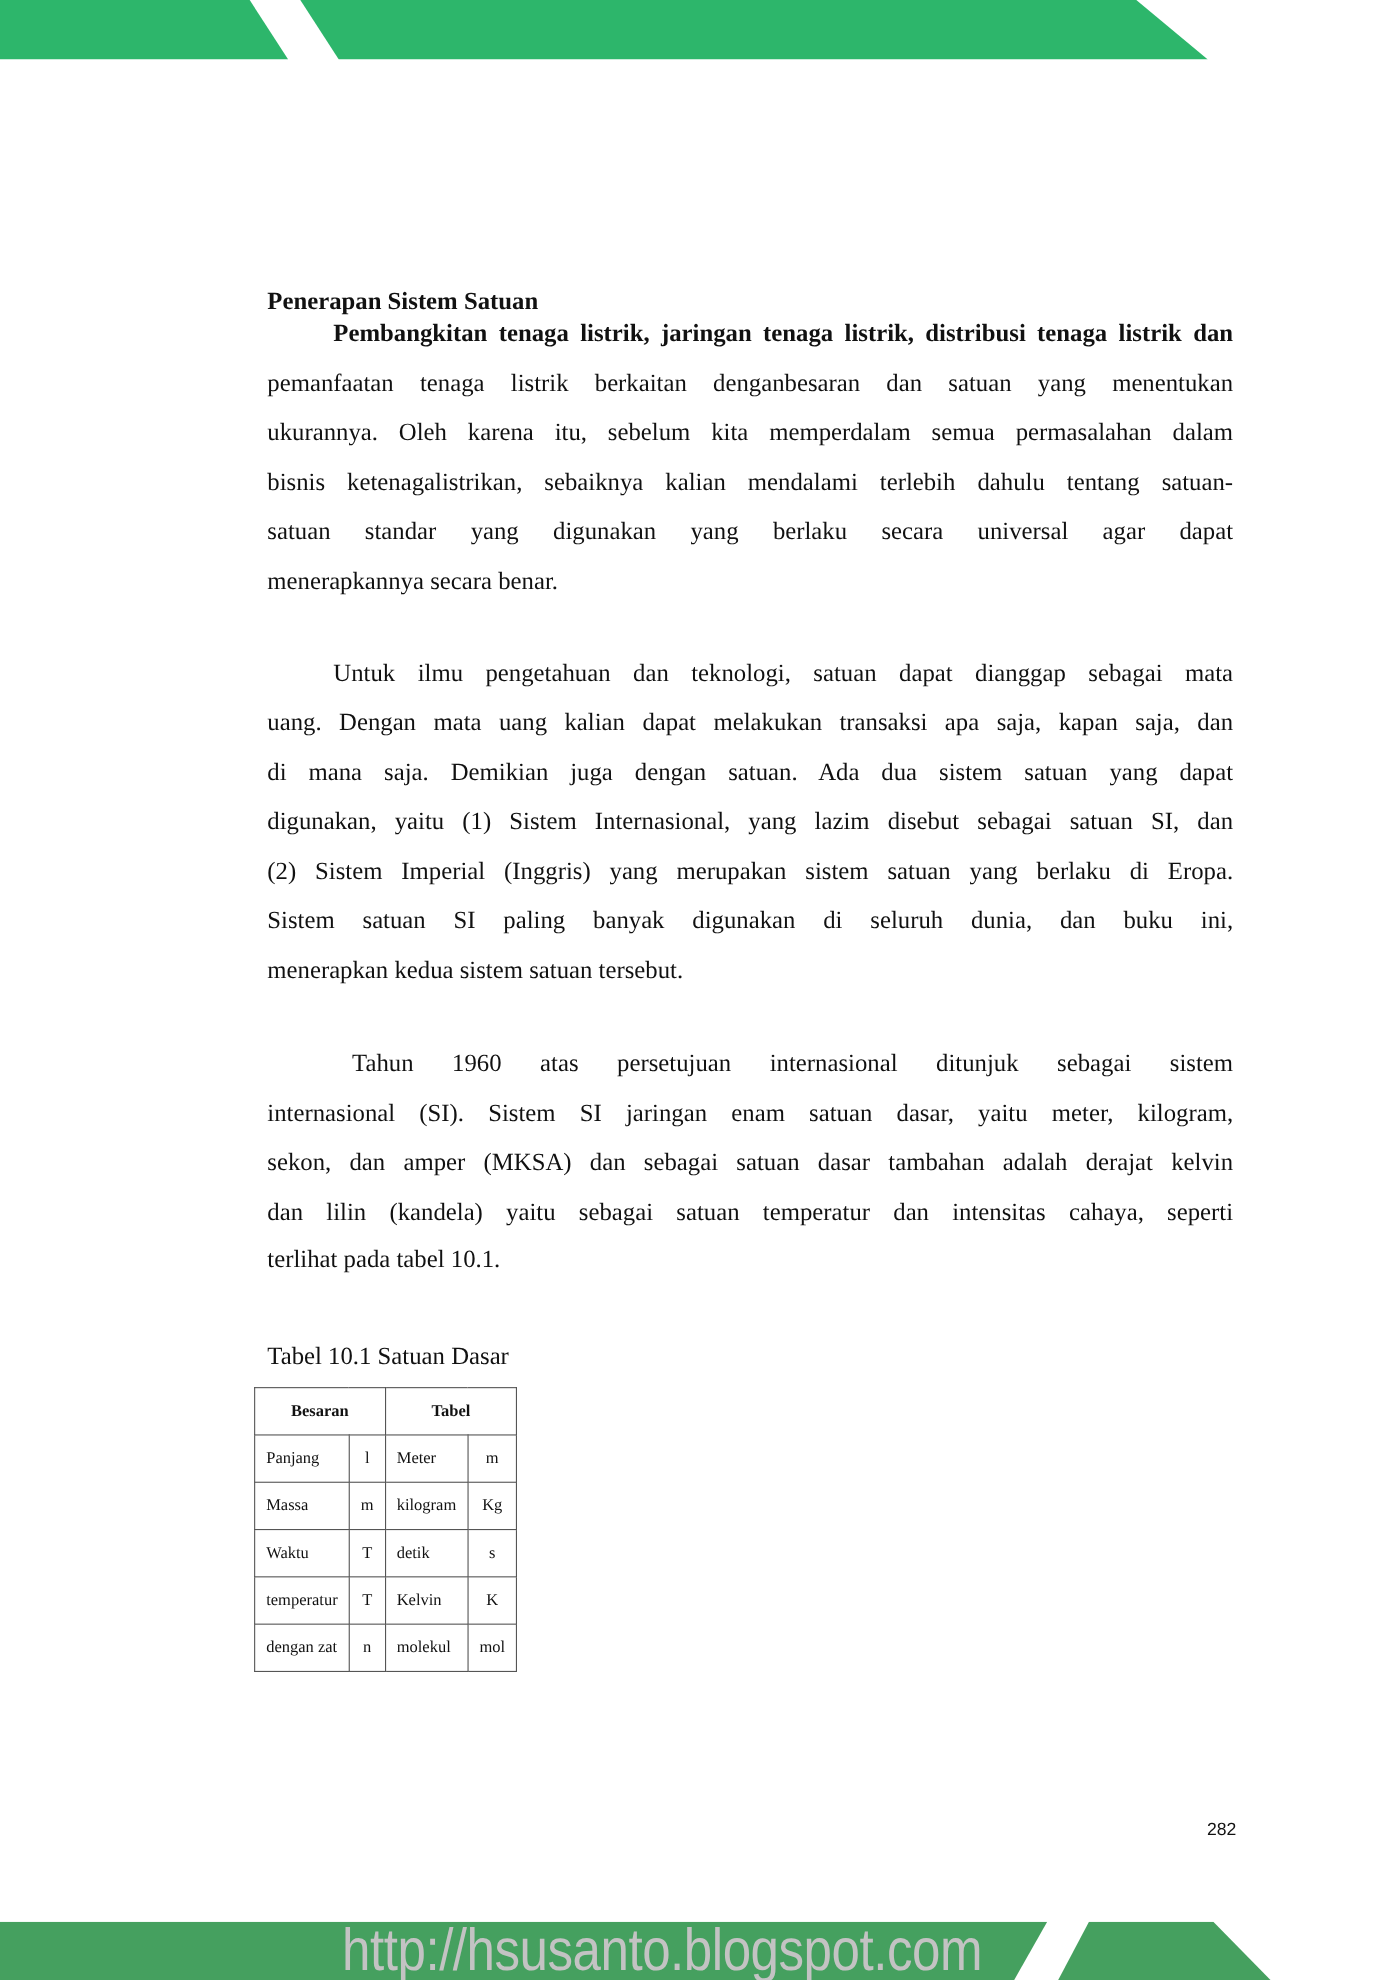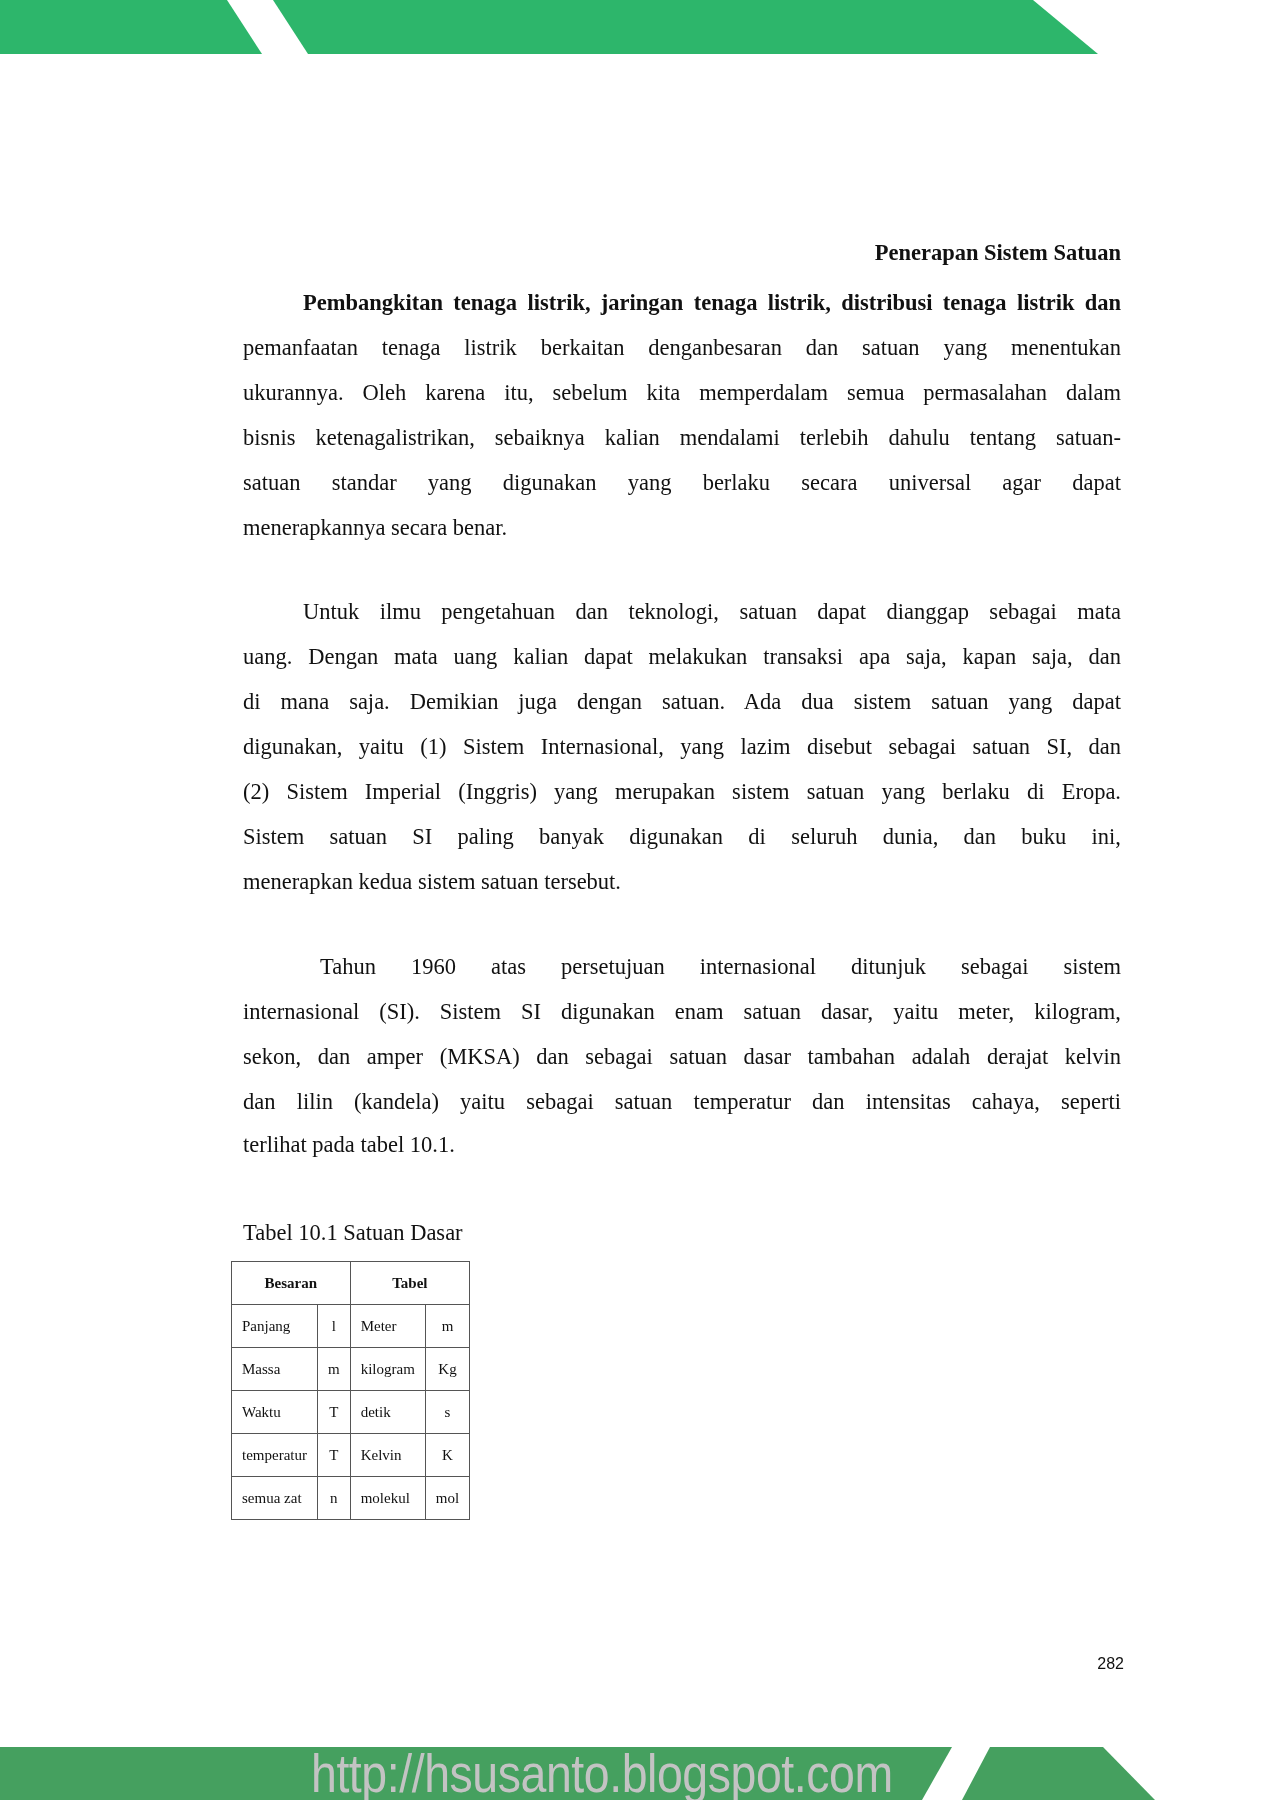--- a/index.html
+++ b/index.html
@@ -25,21 +25,21 @@
 </head>
 <body>
 
 <div class="band header-band">
   <svg width="1272" height="54" viewBox="0 0 1272 54">
     <polygon points="0,0 227,0 262,54 0,54" fill="#2db66b"></polygon>
     <polygon points="273,0 1033,0 1098,54 308,54" fill="#2db66b"></polygon>
   </svg>
 </div>
 
-<div class="line heading" style="top:239px;text-align:right;">Penerapan Sistem Satuan</div>
+<div class="line heading" style="top:260px;">Penerapan Sistem Satuan</div>
 
 <div>
   <div class="line justify" style="top:289px; left:303px; width:818px;font-weight:bold;">Pembangkitan tenaga listrik, jaringan tenaga listrik, distribusi tenaga listrik dan</div>
   <div class="line justify" style="top:334px;">pemanfaatan tenaga listrik berkaitan denganbesaran dan satuan yang menentukan</div>
   <div class="line justify" style="top:379px;">ukurannya. Oleh karena itu, sebelum kita memperdalam semua permasalahan dalam</div>
   <div class="line justify" style="top:424px;">bisnis ketenagalistrikan, sebaiknya kalian mendalami terlebih dahulu tentang satuan-</div>
   <div class="line justify" style="top:469px;">satuan standar yang digunakan yang berlaku secara universal agar dapat</div>
   <div class="line" style="top:514px;">menerapkannya secara benar.</div>
 </div>
 
@@ -48,21 +48,21 @@
   <div class="line justify" style="top:643px;">uang. Dengan mata uang kalian dapat melakukan transaksi apa saja, kapan saja, dan</div>
   <div class="line justify" style="top:688px;">di mana saja. Demikian juga dengan satuan. Ada dua sistem satuan yang dapat</div>
   <div class="line justify" style="top:733px;">digunakan, yaitu (1) Sistem Internasional, yang lazim disebut sebagai satuan SI, dan</div>
   <div class="line justify" style="top:778px;">(2) Sistem Imperial (Inggris) yang merupakan sistem satuan yang berlaku di Eropa.</div>
   <div class="line justify" style="top:823px;">Sistem satuan SI paling banyak digunakan di seluruh dunia, dan buku ini,</div>
   <div class="line" style="top:868px;">menerapkan kedua sistem satuan tersebut.</div>
 </div>
 
 <div>
   <div class="line justify" style="top:953px; left:320px; width:801px;">Tahun 1960 atas persetujuan internasional ditunjuk sebagai sistem</div>
-  <div class="line justify" style="top:998px;">internasional (SI). Sistem SI digunakan enam satuan dasar, yaitu meter, kilogram,</div>
+  <div class="line justify" style="top:998px;">internasional (SI). Sistem SI jaringan enam satuan dasar, yaitu meter, kilogram,</div>
   <div class="line justify" style="top:1043px;">sekon, dan amper (MKSA) dan sebagai satuan dasar tambahan adalah derajat kelvin</div>
   <div class="line justify" style="top:1088px;">dan lilin (kandela) yaitu sebagai satuan temperatur dan intensitas cahaya, seperti</div>
   <div class="line" style="top:1131px;">terlihat pada tabel 10.1.</div>
 </div>
 
 <div class="caption">Tabel 10.1 Satuan Dasar</div>
 
 <table class="units">
   <tbody>
       <tr>
@@ -87,21 +87,21 @@
     <td class="left">detik</td>
     <td class="center">s</td>
   </tr>
   <tr>
     <td class="left">temperatur</td>
     <td class="center">T</td>
     <td class="left">Kelvin</td>
     <td class="center">K</td>
   </tr>
   <tr>
-    <td class="left">semua zat</td>
+    <td class="left">dengan zat</td>
     <td class="center">n</td>
     <td class="left">molekul</td>
     <td class="center">mol</td>
   </tr>
 </tbody>
   </table>
 
 <div class="page-number">282</div>
 
 <div class="band footer-band">

